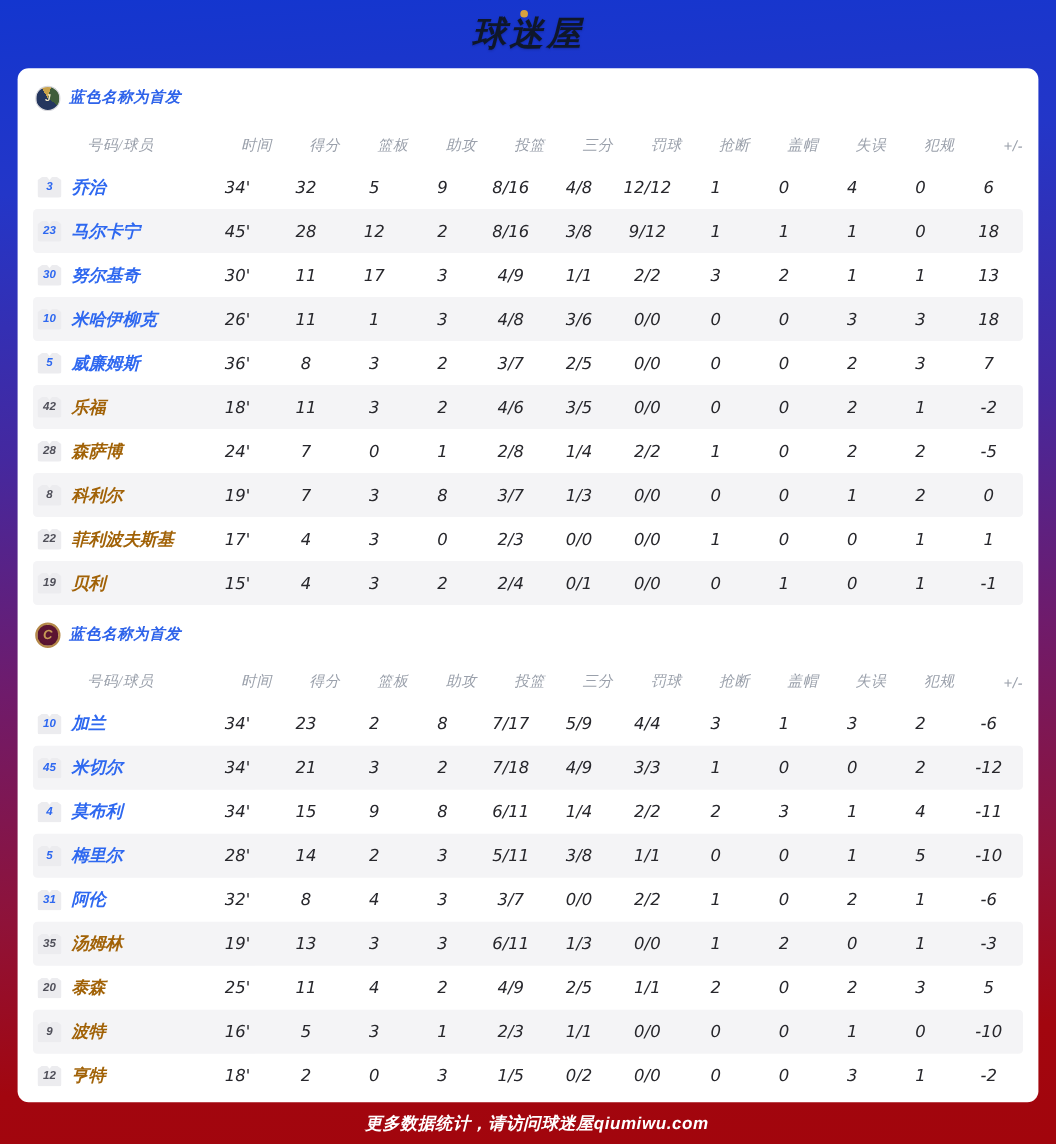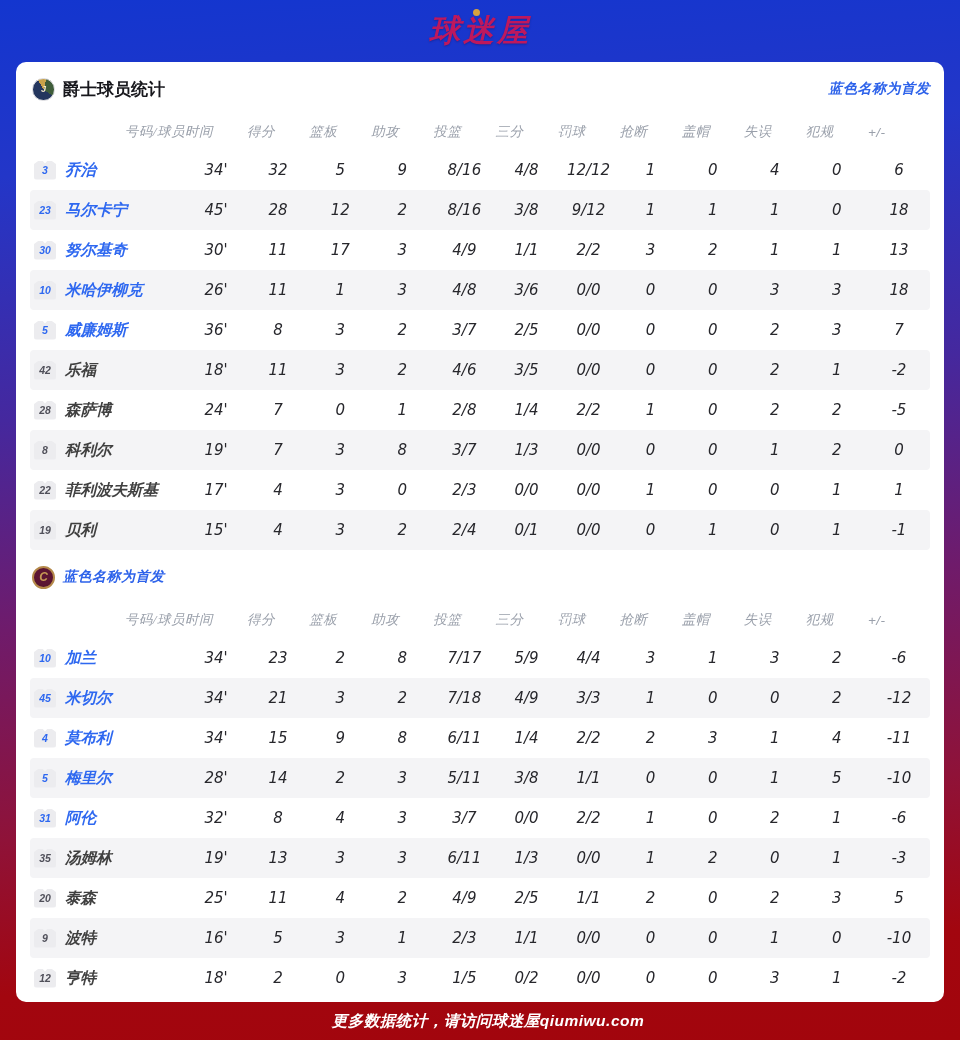--- a/index.html
+++ b/index.html
@@ -5,21 +5,21 @@
   html,body{margin:0;padding:0;}
   body{
     width:960px;height:1040px;overflow:hidden;
     font-family:"Liberation Sans","DejaVu Sans",sans-serif;
     background:linear-gradient(176deg,#1336cf 0%,#2336c8 16%,#45289e 38%,#6f1b6b 57%,#8f1238 76%,#a2060f 90%,#a2050c 100%);
     display:flex;flex-direction:column;
   }
   
   .site-header{height:62px;flex:0 0 62px;display:flex;align-items:center;justify-content:center;position:relative;}
   .brand{
-    color:#be185d;font-size:31px;font-weight:bold;font-style:italic;
+    color:#0f172a;font-size:31px;font-weight:bold;font-style:italic;
     letter-spacing:3px;position:relative;text-shadow:0 1px 2px rgba(0,0,40,.25);
   }
   .brand-dot{position:absolute;top:-1px;left:50%;transform:translateX(-7px);
     width:7px;height:7px;border-radius:50%;background:#d8a23e;}
   
   .card{
     margin:0 16px;height:940px;flex:0 0 940px;background:#fff;border-radius:10px;
     padding:0 14px;box-sizing:border-box;overflow:hidden;
   }
   .team-section{width:100%;}
@@ -33,35 +33,35 @@
   .team-logo.cavs{
     background:radial-gradient(circle at 50% 45%,#5c1432 0 55%,#471026 100%);
     border:2.5px solid #b5894a;color:#c79a55;font-size:12px;font-weight:bold;font-style:italic;
   }
   .section-title{font-size:17px;font-weight:bold;color:#17171c;margin:0;flex:1;}
   .legend{font-size:14px;color:#2e63ea;font-style:italic;font-weight:bold;letter-spacing:.5px;}
   
   .grid-row{display:grid;grid-template-columns:155px repeat(12,1fr);align-items:center;}
   .thead{height:36px;}
   .thead .grid-row{height:36px;}
-  .th{font-size:13.5px;color:#9aa0ab;font-style:italic;text-align:left;letter-spacing:.5px;}
-  .th.name-col{text-align:right;padding-left:4px;font-family:Liberation Serif, serif;}
+  .th{font-size:13.5px;color:#9aa0ab;font-style:italic;text-align:right;letter-spacing:.5px;}
+  .th.name-col{text-align:center;padding-left:4px;font-family:Liberation Serif, serif;}
   .row{height:40px;border-radius:4px;}
   .row:nth-child(even){background:#f4f4f6;}
   .cell{font-size:15px;color:#27272c;font-style:italic;text-align:center;font-weight:500;
     font-family:"DejaVu Sans","Liberation Sans",sans-serif;}
   .player-cell{display:flex;align-items:center;gap:9px;padding-left:4px;}
   .jersey-badge{
     width:22px;height:19px;background:#ececef;flex:0 0 22px;
     display:flex;align-items:center;justify-content:center;
     font-size:10.5px;font-weight:bold;font-style:italic;color:#50505a;
     clip-path:polygon(0 18%,22% 0,38% 0,50% 16%,62% 0,78% 0,100% 18%,100% 100%,0 100%);
     border-radius:3px;
   }
-  .player-name{font-size:15.5px;font-style:italic;font-weight:bold;color:#404040;
+  .player-name{font-size:15.5px;font-style:italic;font-weight:bold;color:#a16207;
     white-space:nowrap;cursor:pointer;}
   .row.starter .player-name{color:#2e68f0;font-family:Liberation Mono, monospace;}
   .row.starter .jersey-badge{color:#2e68f0;}
   
   .site-footer{height:38px;flex:0 0 38px;display:flex;align-items:center;justify-content:center;margin-left:16px;}
   .footer-text{color:#fff;font-size:15.5px;font-weight:bold;font-style:italic;letter-spacing:.5px;}
 </style>
 </head>
 <body>
 
@@ -69,21 +69,20 @@
   <div class="brand">球迷屋
     <span class="brand-dot"></span>
   </div>
 </header>
 
 <main class="card">
 
   <section class="team-section">
     <div class="section-head">
       <span class="team-logo jazz">J</span>
-      <h2 class="section-title">爵士球员统计</h2>
       <span class="legend">蓝色名称为首发</span>
     </div>
     <div class="thead">
         <div class="grid-row">
           <span class="th name-col">号码/球员</span>
           <span class="th">时间</span>
           <span class="th">得分</span>
           <span class="th">篮板</span>
           <span class="th">助攻</span>
           <span class="th">投篮</span>

